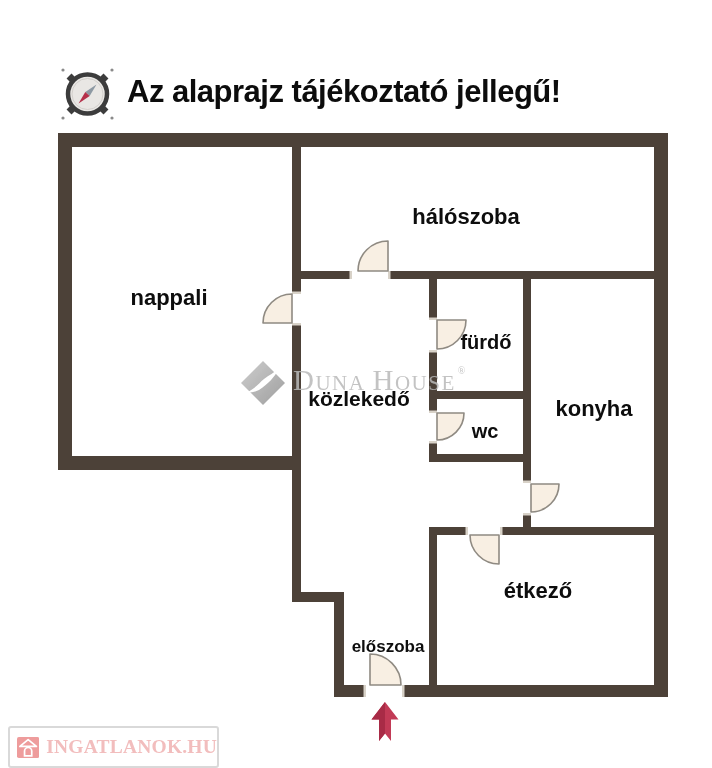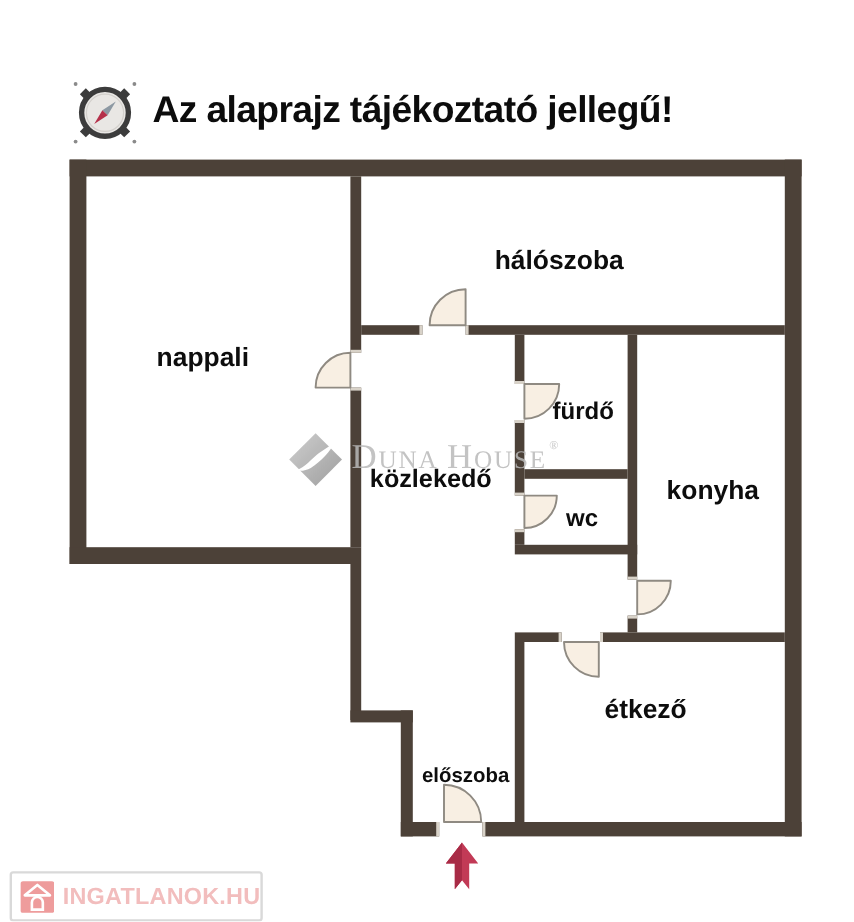--- a/index.html
+++ b/index.html
@@ -10,21 +10,21 @@
   .header{position:absolute;left:0;top:0;width:712px;height:130px;z-index:2;}
   .compass{position:absolute;left:55px;top:61px;width:64px;height:66px;}
   .title{position:absolute;left:127px;top:74px;margin:0;font-size:31px;
          font-weight:bold;letter-spacing:-0.5px;color:#0c0c0c;white-space:nowrap;}
   .room-label{font-family:"Liberation Sans",sans-serif;font-weight:bold;fill:#0d0d0d;}
   .wm-text{font-family:"Liberation Serif",serif;fill:#b9b9b9;letter-spacing:1.5px;}
   .footer-logo{position:absolute;left:8px;top:726px;width:200px;height:38px;z-index:3;
          background:#ffffff;border:2px solid #d9d9d9;border-radius:3px;
          display:flex;align-items:center;gap:7px;padding-left:7px;box-sizing:content-box;}
   .footer-text{color:#f2bdbd;font-weight:bold;font-size:19.5px;letter-spacing:0.2px;
-         white-space:nowrap;}
+         white-space:nowrap;font-family:Liberation Serif, serif;}
 </style>
 </head>
 <body>
 
 <div class="stage">
 
   <div class="header">
     <svg class="compass" viewBox="55 61 64 66">
 
       <rect x="68" y="75" width="7" height="7" fill="#3c3c3c" transform="rotate(45 71.5 78.5)"></rect>

